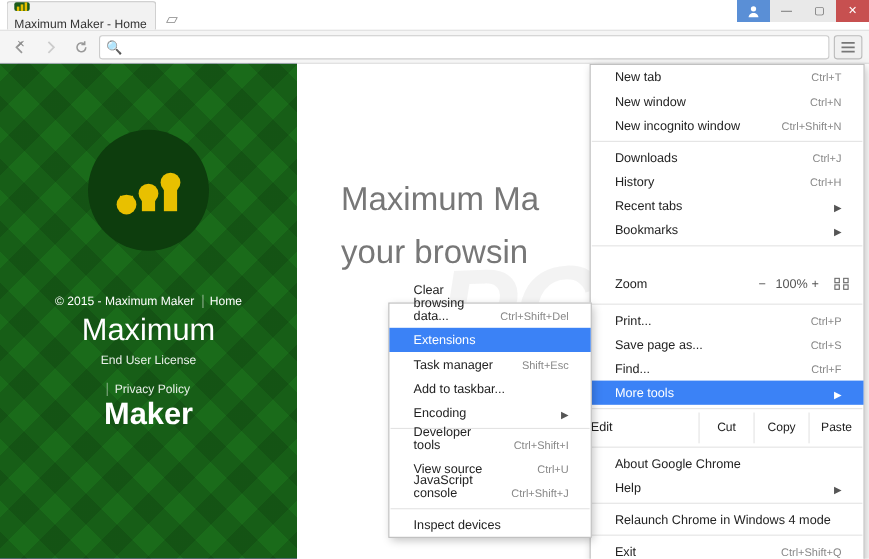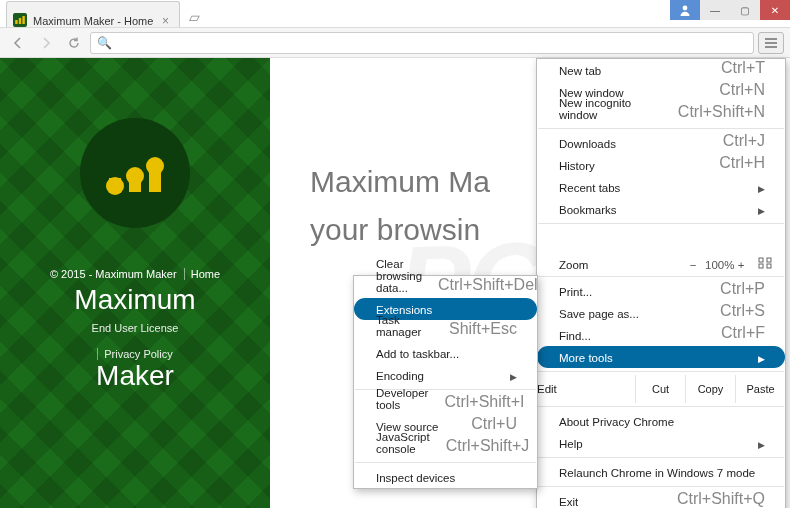--- a/index.html
+++ b/index.html
@@ -1,20 +1,20 @@
 <!DOCTYPE html>
 <html><head>
 <meta charset="utf-8">
 <style>
 * { margin: 0; padding: 0; box-sizing: border-box; font-family: "Segoe UI", Arial, sans-serif; }
 body { width: 790px; height: 508px; background: #fff; overflow: hidden; position: relative; }
 
 
 .titlebar { height: 28px; background: #fff; border-bottom: 1px solid #ddd; display: flex; align-items: flex-end; position: relative; }
-.tab { display: flex; align-items: flex-end; height: 26px; padding: 0 8px 0 6px; background: #f2f2f2; border: 1px solid #ccc; border-bottom: none; border-radius: 3px 3px 0 0; margin-left: 6px; font-size: 11px; color: #333; gap: 6px; }
+.tab { display: flex; align-items: flex-start; height: 26px; padding: 0 8px 0 6px; background: #f2f2f2; border: 1px solid #ccc; border-bottom: none; border-radius: 3px 3px 0 0; margin-left: 6px; font-size: 11px; color: #333; gap: 6px; flex-direction: column; }
 .tab-favicon { width: 14px; height: 14px; background: #1a5a1a; border-radius: 2px; display: flex; align-items: center; justify-content: center; }
 .tab-favicon svg { width: 10px; height: 8px; }
 .tab-close { width: 12px; height: 12px; color: #888; font-size: 12px; line-height: 12px; text-align: center; }
 .newtab { width: 20px; height: 16px; margin-left: 4px; margin-bottom: 2px; color: #888; font-size: 14px; text-align: center; }
 .win-controls { position: absolute; right: 0; top: 0; display: flex; }
 .win-btn { width: 30px; height: 20px; display: flex; align-items: center; justify-content: center; font-size: 10px; }
 .win-user { background: #5a8fd6; color: #fff; }
 .win-min { background: #e9e9e9; color: #555; }
 .win-max { background: #e9e9e9; color: #555; }
 .win-close { background: #c75050; color: #fff; }
@@ -38,38 +38,38 @@
     repeating-linear-gradient(-45deg, rgba(0,0,0,.12) 0 20px, transparent 20px 40px),
     #1a6b1a;
 }
 .sidebar > * { position: relative; }
 .logo-circle { width: 110px; height: 110px; border-radius: 50%; background: #0d3d0d; margin: 0 auto 40px; display: flex; align-items: center; justify-content: center; }
 .logo-circle svg { width: 60px; height: 50px; }
 .copyright { font-size: 11px; margin-bottom: 4px; }
 .copyright a { color: #fff; border-left: 1px solid rgba(255,255,255,.5); padding-left: 6px; margin-left: 4px; }
 .brand-top { font-size: 28px; font-weight: 300; }
 .eul { font-size: 11px; margin: 6px 0 10px; opacity: .9; }
-.brand-bot { font-size: 28px; font-weight: 400; margin-top: -4px; }
+.brand-bot { font-size: 28px; font-weight: 700; margin-top: -4px; }
 .pp { font-size: 11px; margin-top: -26px; margin-bottom: 4px; opacity: .9; border-left: 1px solid rgba(255,255,255,.5); display: inline-block; padding-left: 6px; }
 
 .main { flex: 1; padding: 100px 0 0 40px; color: #777; font-size: 30px; font-weight: 300; line-height: 1.6; position: relative; }
 .watermark { position: absolute; top: 0px; left: -120px; right: 0; bottom: 0; display: flex; align-items: center; justify-content: center; font-size: 110px; font-weight: 700; color: rgba(200,200,200,.22); font-style: italic; letter-spacing: -4px; transform: rotate(-2deg); pointer-events: none; }
 .watermark-sub { position: absolute; bottom: 40px; left: 200px; font-size: 28px; color: rgba(200,200,200,.25); font-style: italic; }
 
 
 .menu { position: absolute; background: #fff; border: 1px solid #bbb; box-shadow: 2px 3px 8px rgba(0,0,0,.25); font-size: 11.5px; color: #222; }
 .menu-main { top: 58px; right: 4px; width: 250px; }
 .menu-sub { top: 275px; left: 353px; width: 185px; }
 .mi { display: flex; align-items: flex-end; justify-content: space-between; padding: 4px 20px 4px 22px; height: 22px; }
-.mi .sc { color: #888; font-size: 16px; padding-left: 16px; }
+.mi .sc { color: #888; font-size: 10px; padding-left: 16px; }
 .mi .arrow { color: #555; font-size: 9px; }
-.mi.hi { background: #0369a1; color: #fff; border-radius: 11px; }
+.mi.hi { background: #3b82f6; color: #fff; }
 .mi.hi .sc, .mi.hi .arrow { color: #fff; }
 .sep { height: 1px; background: #e3e3e3; margin: 3px 1px; }
-.zoom-row { display: flex; align-items: flex-end; padding: 2px 8px 2px 22px; height: 28px; margin-top: 21px; }
+.zoom-row { display: flex; align-items: center; padding: 2px 8px 2px 22px; height: 28px; margin-top: 21px; }
 .zoom-row .zl { flex: 1; }
 .zoom-row .zb { width: 24px; text-align: center; color: #555; }
 .zoom-row .fs svg { width: 14px; height: 12px; }
 .edit-row { display: flex; align-items: center; height: 28px; }
 .edit-row .el { flex: 1; }
 .edit-row .eb { width: 50px; text-align: center; border-left: 1px solid #e3e3e3; height: 100%; line-height: 28px; font-size: 11px; }
 </style>
 </head>
 <body>
 
@@ -221,29 +221,29 @@
     </div>
     <div class="sep"></div>
     <div class="edit-row">
       <span class="el">Edit</span>
       <span class="eb">Cut</span>
       <span class="eb">Copy</span>
       <span class="eb">Paste</span>
     </div>
     <div class="sep"></div>
     <div class="mi">
-      <span>About Privacy Chrome</span>
+      <span>About Google Chrome</span>
     </div>
     <div class="mi">
       <span>Help</span>
       <span class="arrow">▶</span>
     </div>
     <div class="sep"></div>
     <div class="mi">
-      <span>Relaunch Chrome in Windows 7 mode</span>
+      <span>Relaunch Chrome in Windows 4 mode</span>
     </div>
     <div class="sep"></div>
     <div class="mi">
       <span>Exit</span>
       <span class="sc">Ctrl+Shift+Q</span>
     </div>
   </div>
 
 <div class="menu menu-sub" id="menu-sub">
     <div class="mi">

